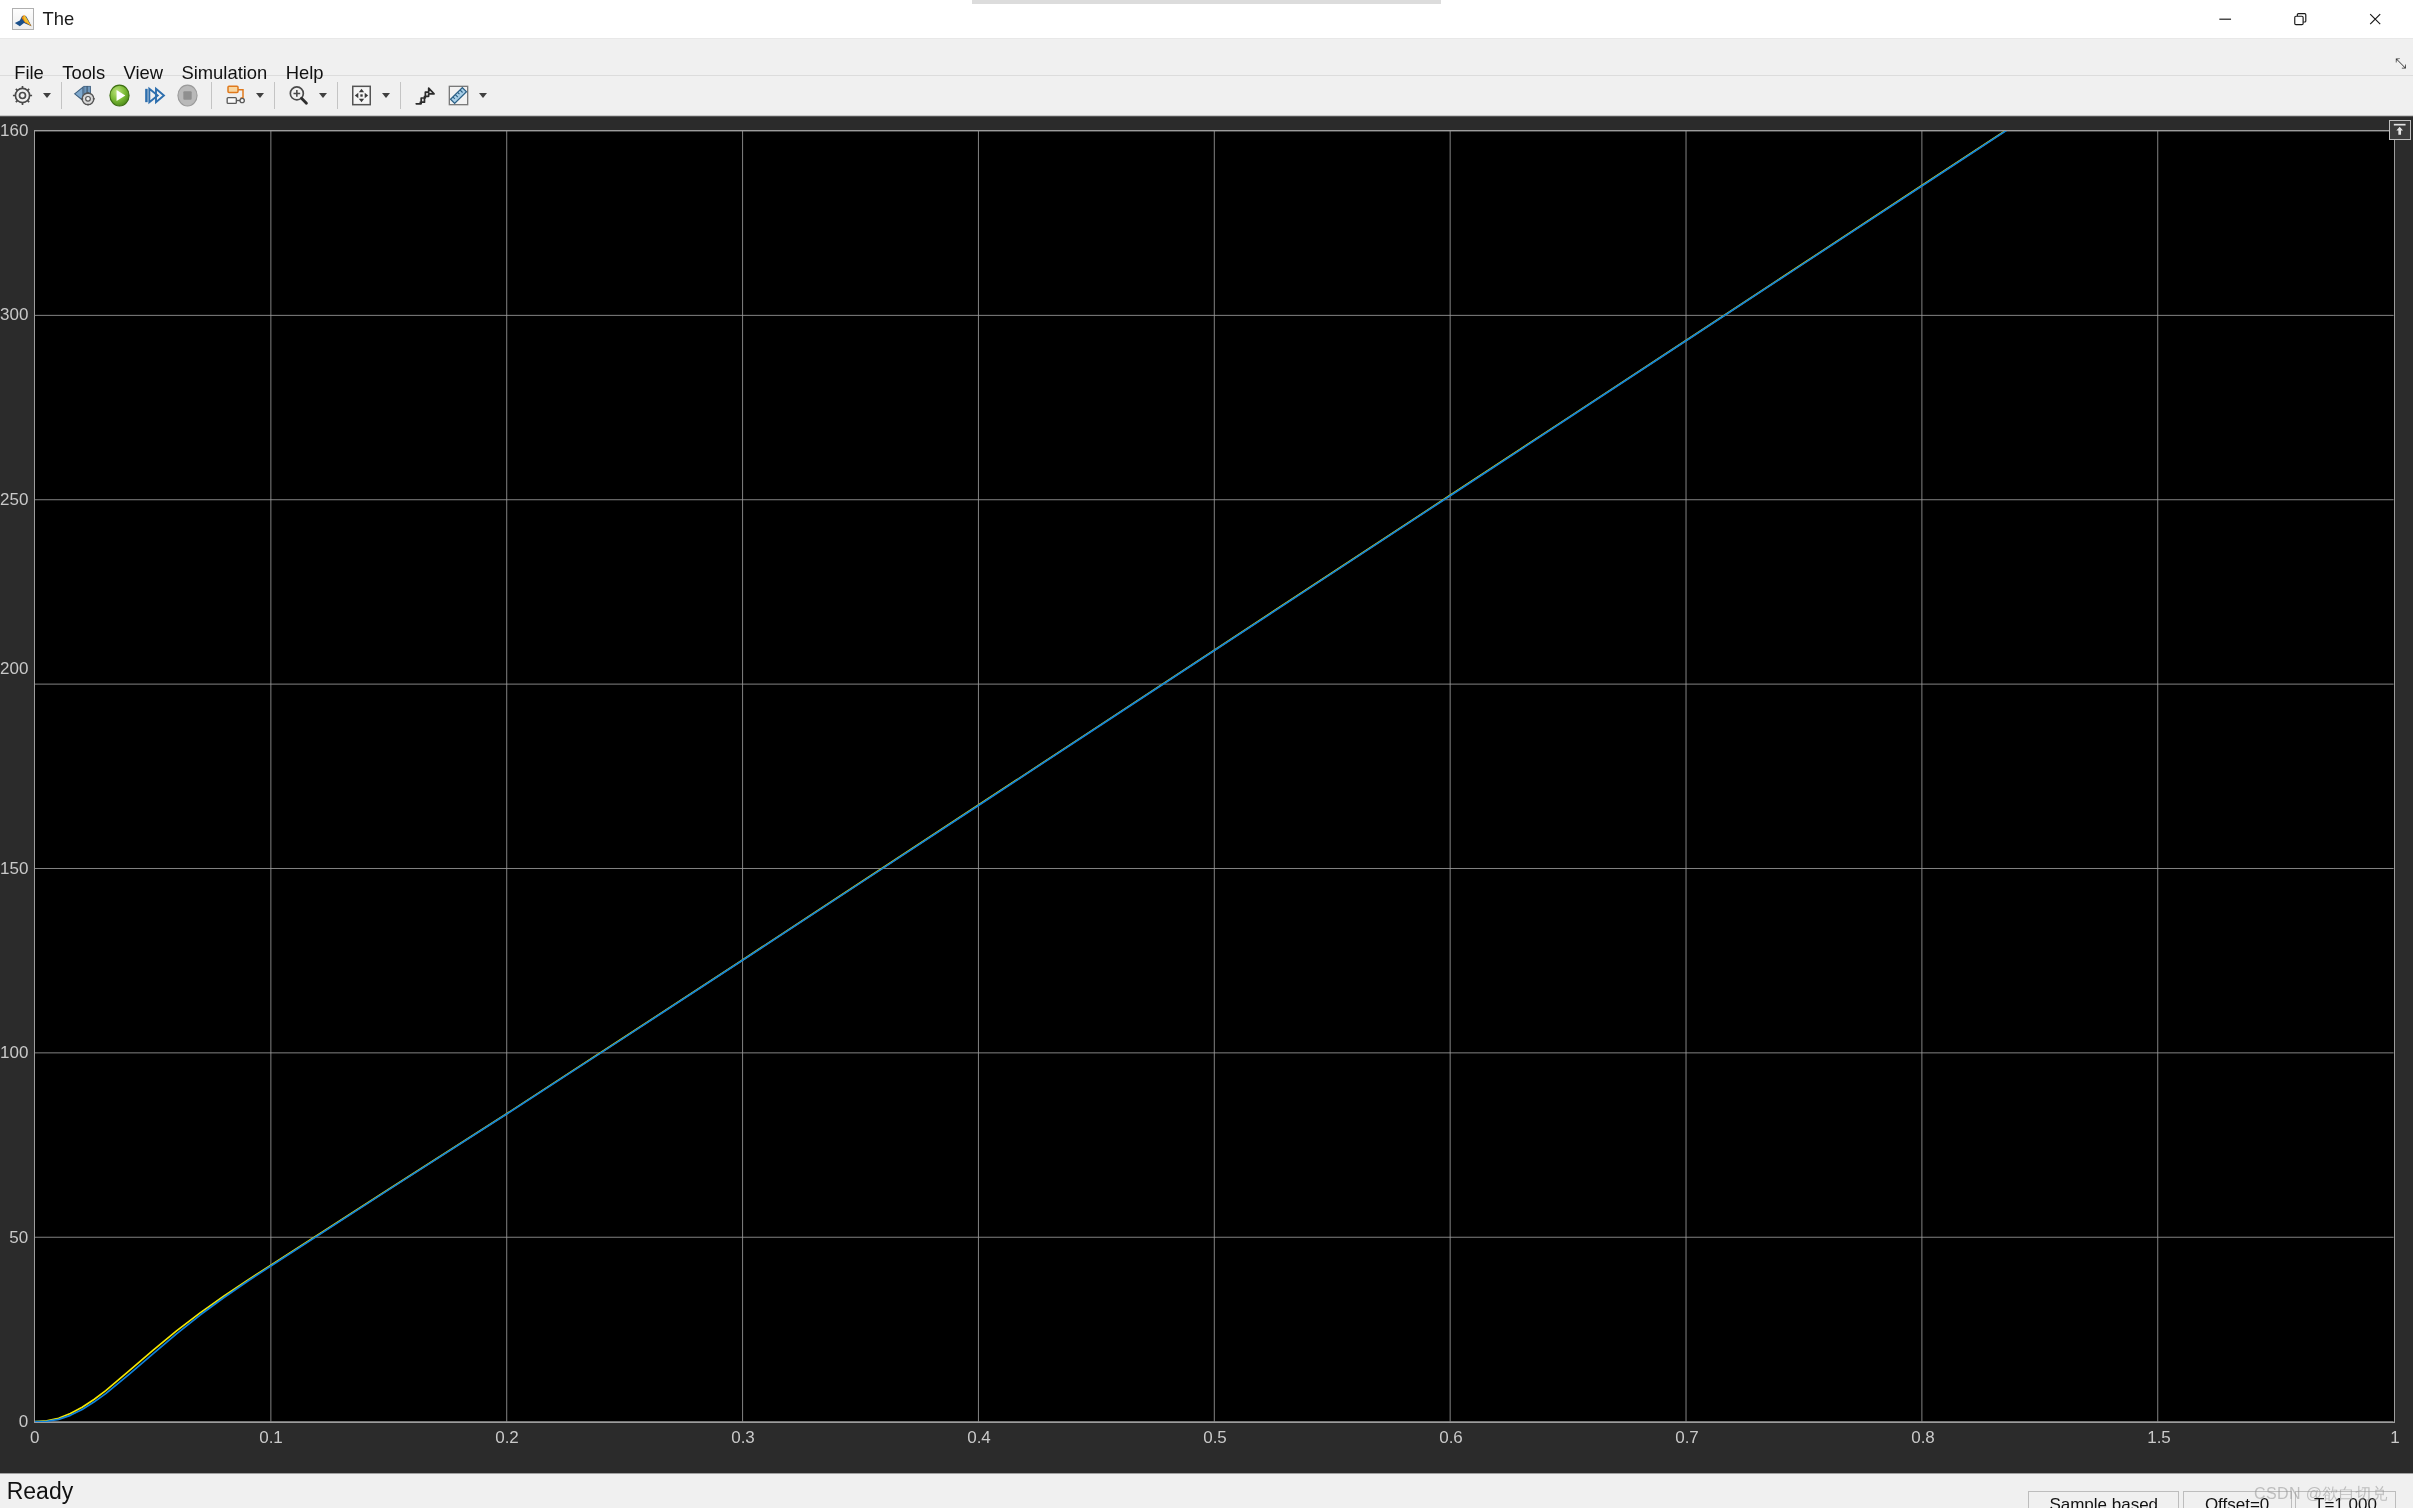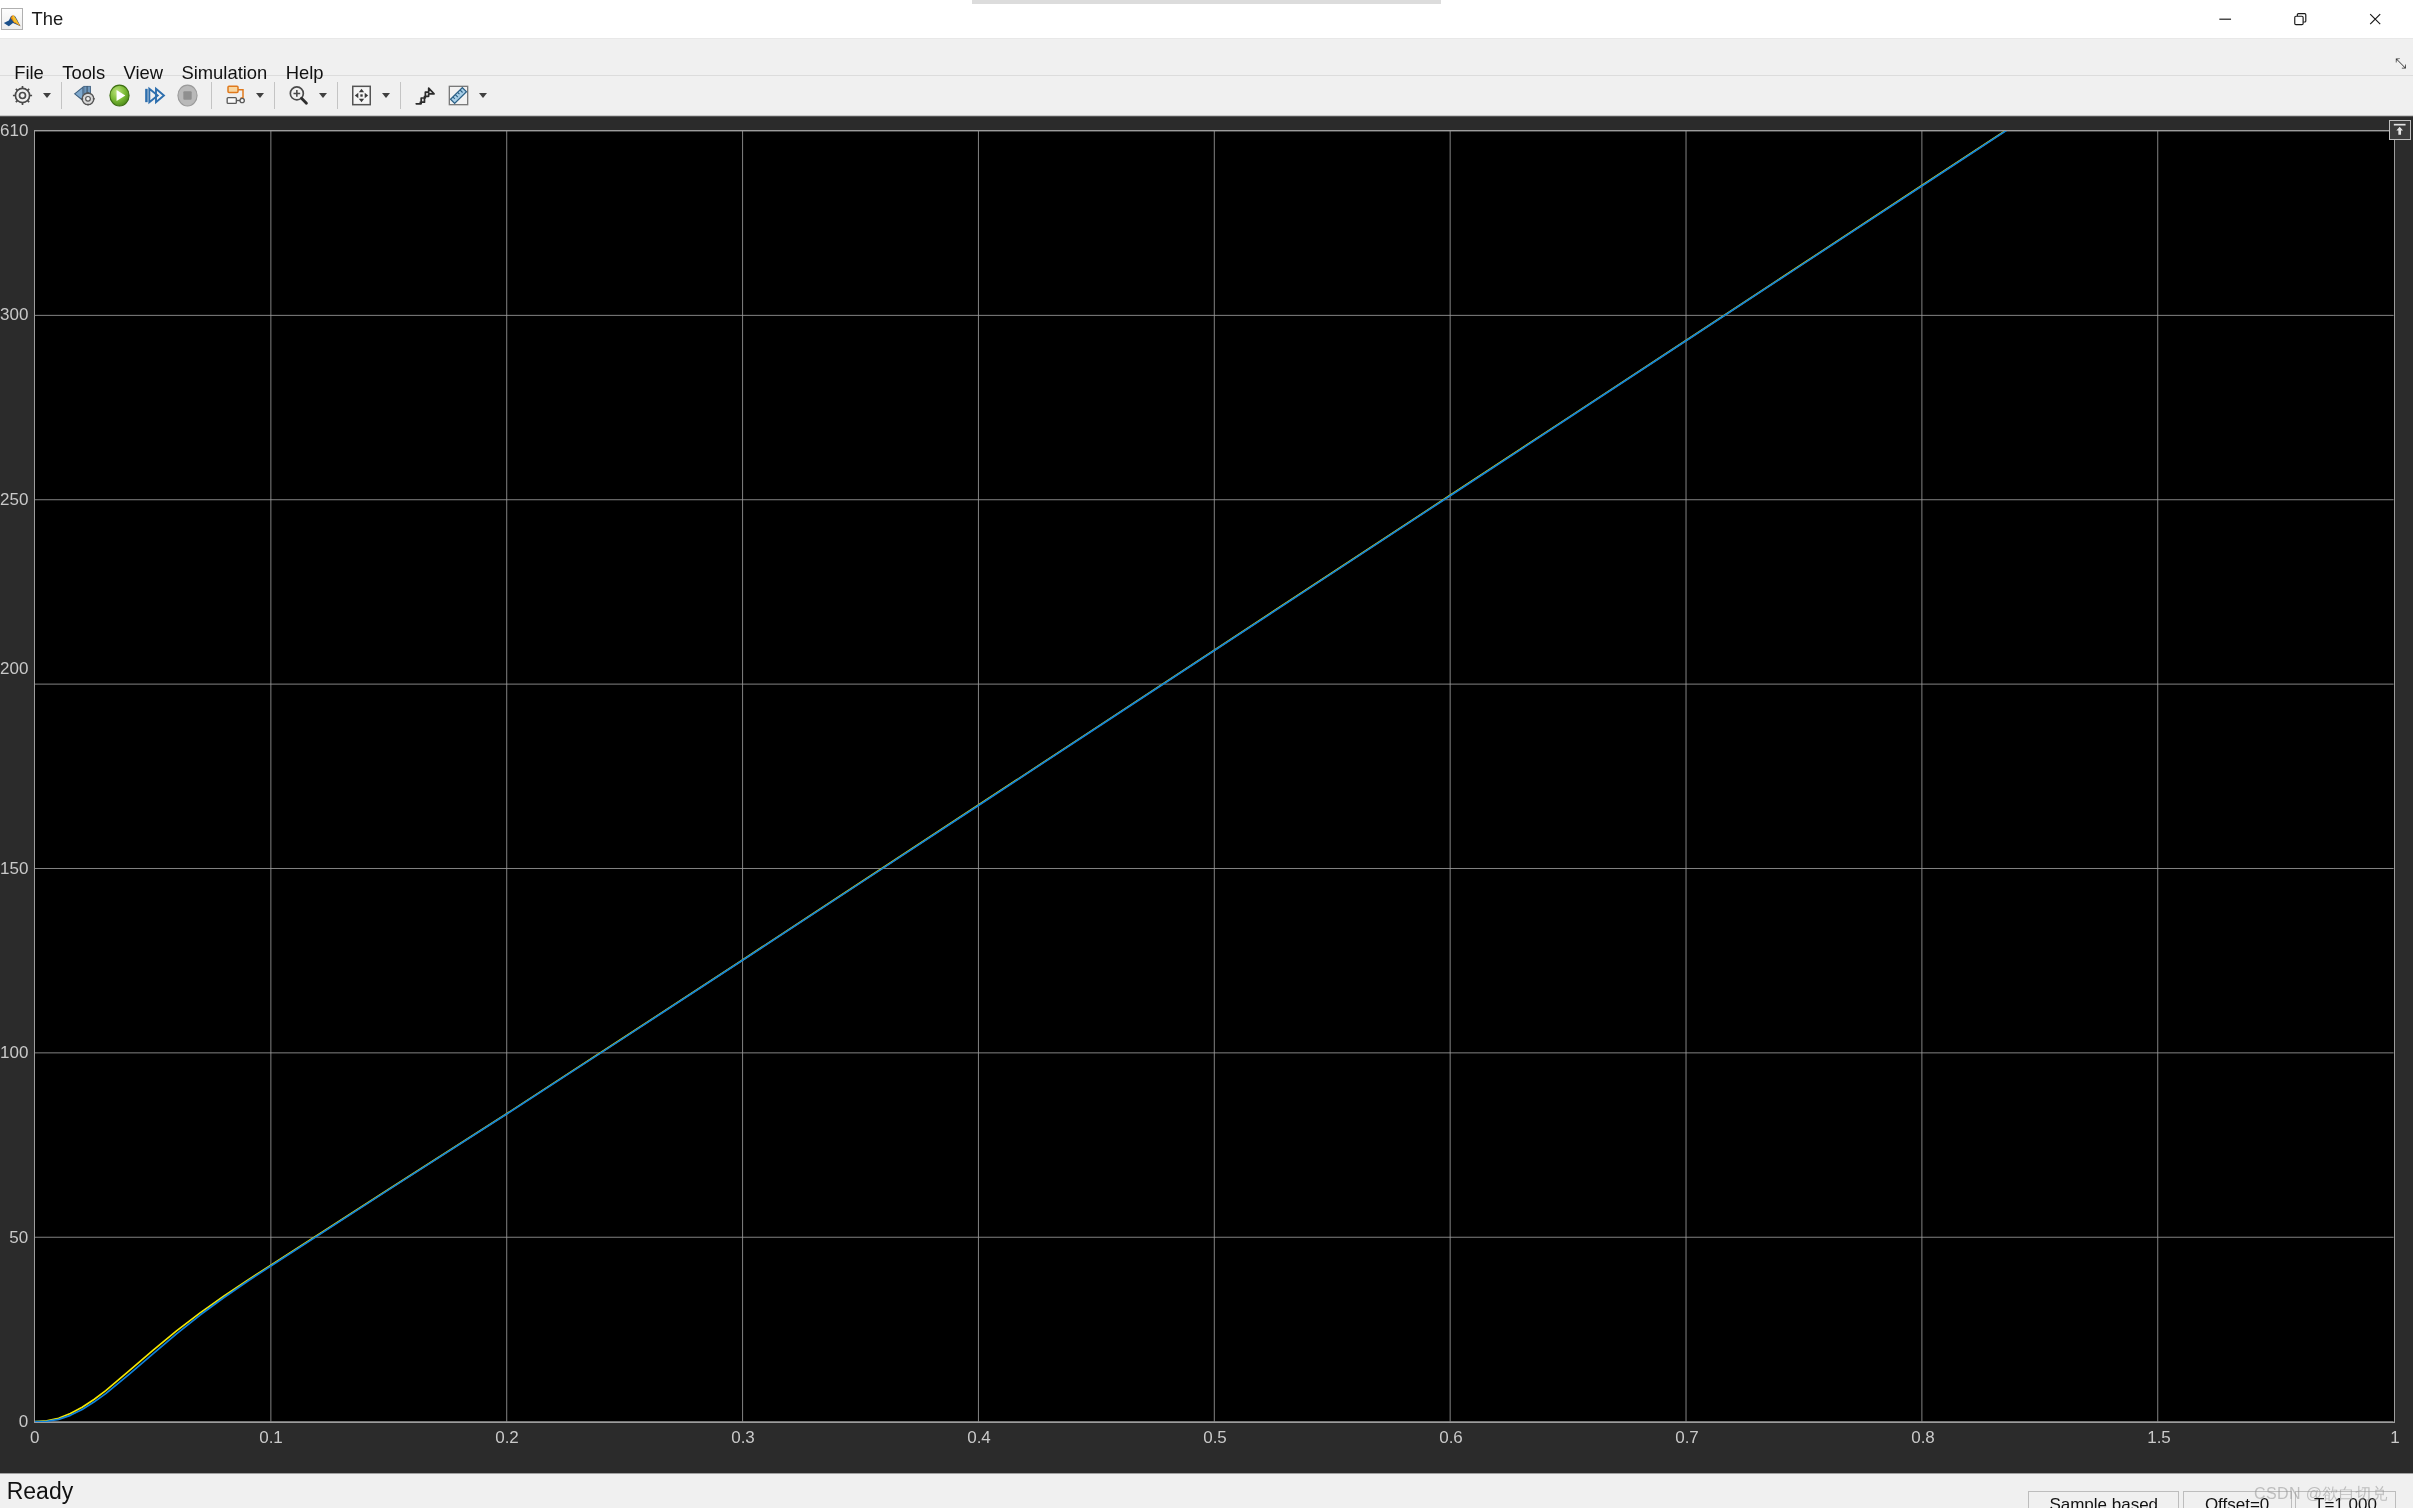--- a/index.html
+++ b/index.html
@@ -16,21 +16,21 @@
   }
 
   
   .titlebar {
     height: 39px; flex: 0 0 39px;
     background: #ffffff;
     display: flex; align-items: center;
     border-bottom: 0.8px solid #e8e8e8;
     position: relative;
   }
-  .title-left { display: flex; align-items: center; padding-left: 1px; gap: 8.4px; }
+  .title-left { display: flex; align-items: center; padding-left: 12px; gap: 8.4px; }
   .app-icon {
     width: 22px; height: 22px;
     border: 0.8px solid #b0b0b0;
     background: linear-gradient(#fdfdfd, #ededed);
     position: relative; overflow: hidden;
     display: block;
   }
   .app-icon svg { position: absolute; left: 0.8px; top: 2.5px; }
   .title-text {
     font-size: 18.4px; color: #1b1b1b;
@@ -388,21 +388,21 @@
     </div>
 
     <div class="ytick-layer" id="yTicks">
         <div class="ytick" style="top: 1292px;">0</div>
         <div class="ytick" style="top: 1108px;">50</div>
         <div class="ytick" style="top: 923px;">100</div>
         <div class="ytick" style="top: 739px;">150</div>
         <div class="ytick" style="top: 539px;">200</div>
         <div class="ytick" style="top: 370px;">250</div>
         <div class="ytick" style="top: 185px;">300</div>
-        <div class="ytick" style="top: 0.8px;">610</div>
+        <div class="ytick" style="top: 0.8px;">160</div>
       </div>
     <div class="xtick-layer" id="xTicks">
         <div class="xtick" style="left: 0.8px;">0</div>
         <div class="xtick" style="left: 237px;">0.1</div>
         <div class="xtick" style="left: 473px;">0.2</div>
         <div class="xtick" style="left: 709px;">0.3</div>
         <div class="xtick" style="left: 945px;">0.4</div>
         <div class="xtick" style="left: 1181px;">0.5</div>
         <div class="xtick" style="left: 1417px;">0.6</div>
         <div class="xtick" style="left: 1653px;">0.7</div>

